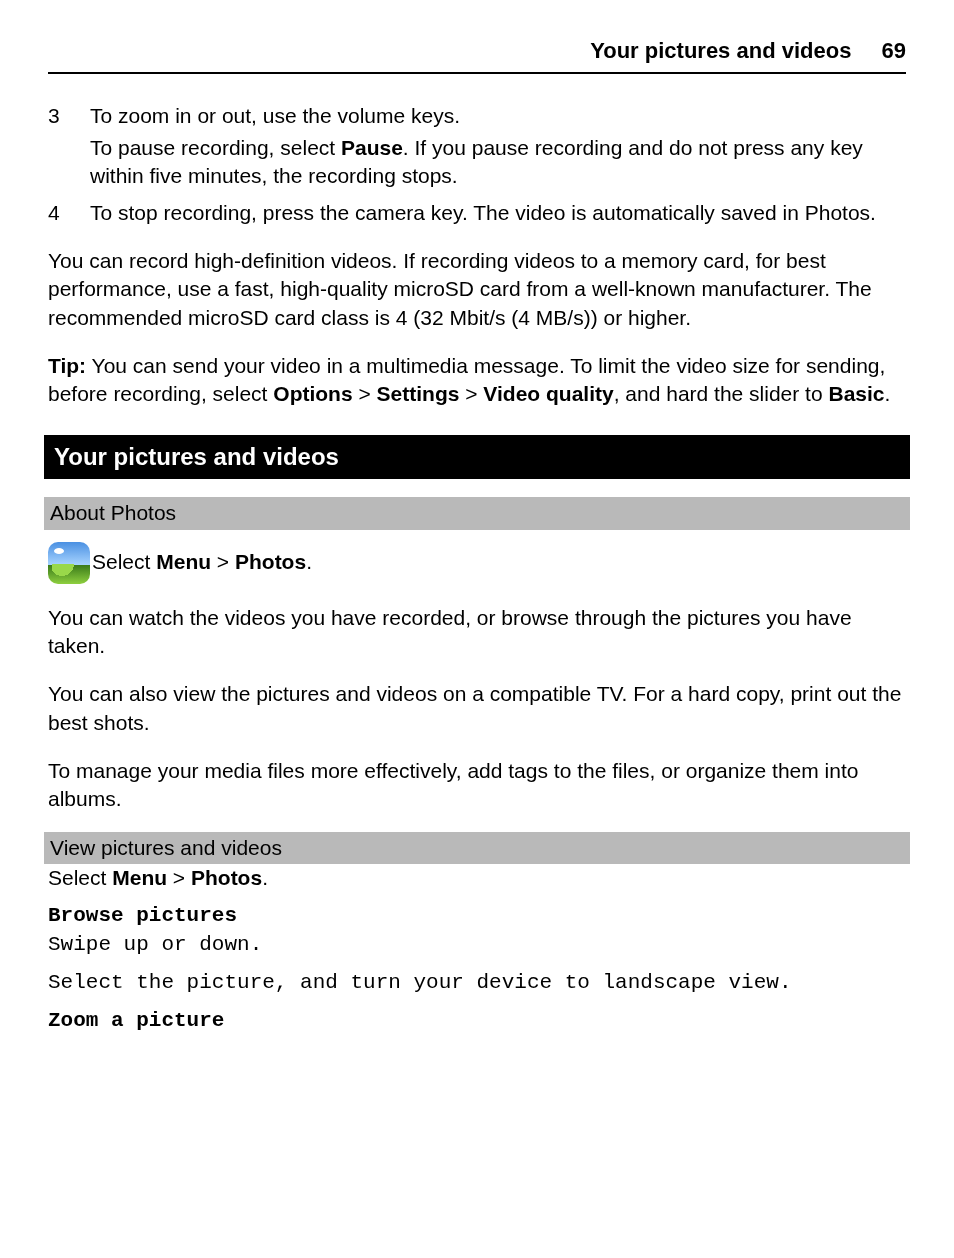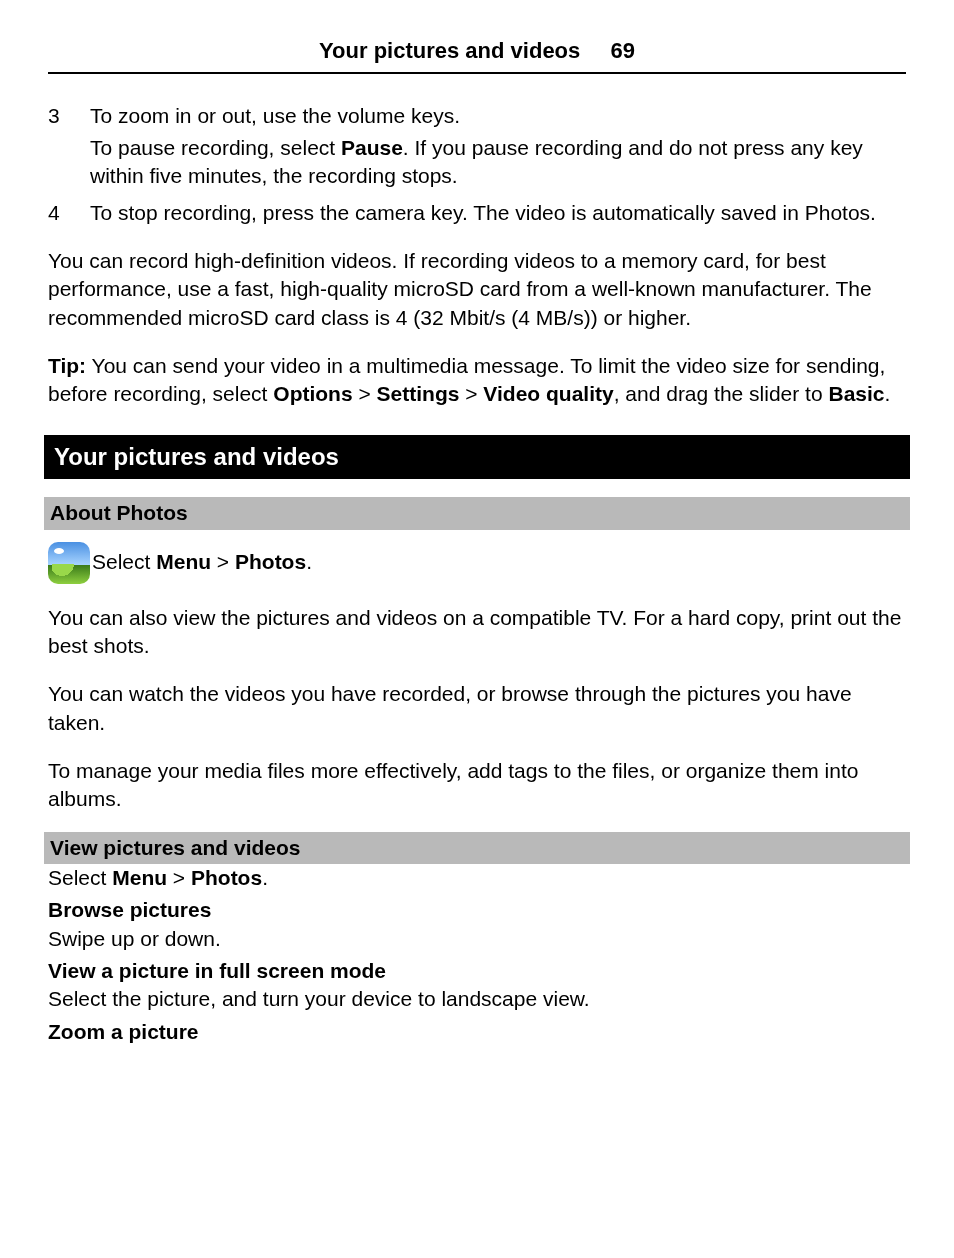--- a/index.html
+++ b/index.html
@@ -15,21 +15,21 @@
     width: 954px;
     min-height: 1258px;
     box-sizing: border-box;
     padding: 36px 48px 24px 48px;
     position: relative;
   }
   .header-line {
     border-bottom: 2px solid #000;
     margin-bottom: 28px;
     padding-bottom: 6px;
-    text-align: center;
+    text-align: right;
     font-weight: bold;
     font-size: 22px;
   }
   .header-line .pnum {
     display: inline-block;
     margin-left: 24px;
   }
   .ol-item {
     display: flex;
     margin-bottom: 4px;
@@ -49,21 +49,21 @@
   .section-bar {
     background: #000;
     color: #fff;
     font-weight: bold;
     font-size: 24px;
     padding: 6px 10px;
     margin: 26px -4px 0 -4px;
   }
   .sub-bar {
     background: #b9b9b9;
-    font-weight: bold;
+    font-weight: normal;
     font-size: 21px;
     padding: 2px 6px;
     margin: 18px -4px 0 -4px;
   }
   .photos-row {
     display: flex;
     align-items: center;
     margin-top: 12px;
   }
   .photos-icon {
@@ -90,21 +90,22 @@
     content: "";
     position: absolute;
     left: 4px;
     bottom: 0;
     width: 46px;
     height: 20px;
     background: radial-gradient(circle at 10px 0, #99d84a 12px, transparent 12px);
   }
   .b { font-weight: bold; }
   .task {
-    margin-top: 4px;
+    margin-top: 10px;
+    font-family: Liberation Mono, monospace;
   }
   .task-title {
     font-weight: bold;
   }
 </style>
 </head>
 <body>
 
 <div class="page">
 
@@ -124,53 +125,52 @@
   </div>
 
   <div class="ol-item">
     <div class="ol-num">4</div>
     <div class="ol-txt">To stop recording, press the camera key. The video is automatically saved in Photos.</div>
   </div>
 
   <p class="para">You can record high-definition videos. If recording videos to a memory card, for best performance, use a fast, high-quality microSD card from a well-known manufacturer. The recommended microSD card class is 4 (32 Mbit/s (4 MB/s)) or higher.</p>
 
   <p class="para">
-    <span class="b">Tip:</span><span> You can send your video in a multimedia message. To limit the video size for sending, before recording, select </span><span class="b">Options</span><span> &gt; </span><span class="b">Settings</span><span> &gt; </span><span class="b">Video quality</span><span>, and drag the slider to </span><span class="b">Basic</span><span>.</span>
+    <span class="b">Tip:</span><span> You can send your video in a multimedia message. To limit the video size for sending, before recording, select </span><span class="b">Options</span><span> &gt; </span><span class="b">Settings</span><span> &gt; </span><span class="b">Video quality</span><span>, and hard the slider to </span><span class="b">Basic</span><span>.</span>
   </p>
 
   <div class="section-bar">Your pictures and videos</div>
 
   <div class="sub-bar">About Photos</div>
 
   <div class="photos-row">
     <div class="photos-icon"></div>
     <div>
       <span>Select </span><span class="b">Menu</span><span> &gt; </span><span class="b">Photos</span><span>.</span>
     </div>
   </div>
 
+  <p class="para">You can watch the videos you have recorded, or browse through the pictures you have taken.</p>
   <p class="para">You can also view the pictures and videos on a compatible TV. For a hard copy, print out the best shots.</p>
-  <p class="para">You can watch the videos you have recorded, or browse through the pictures you have taken.</p>
   <p class="para">To manage your media files more effectively, add tags to the files, or organize them into albums.</p>
 
   <div class="sub-bar">View pictures and videos</div>
   <p>
     <span>Select </span><span class="b">Menu</span><span> &gt; </span><span class="b">Photos</span><span>.</span>
   </p>
 
   <div class="task">
     <div class="task-title">Browse pictures</div>
     <div>Swipe up or down.</div>
   </div>
 
   <div class="task">
   </div>
 
   <div class="task">
-    <div class="task-title">View a picture in full screen mode</div>
     <div>Select the picture, and turn your device to landscape view.</div>
   </div>
 
   <div class="task">
     <div class="task-title">Zoom a picture</div>
   </div>
 
 </div>
 
 </body></html>

